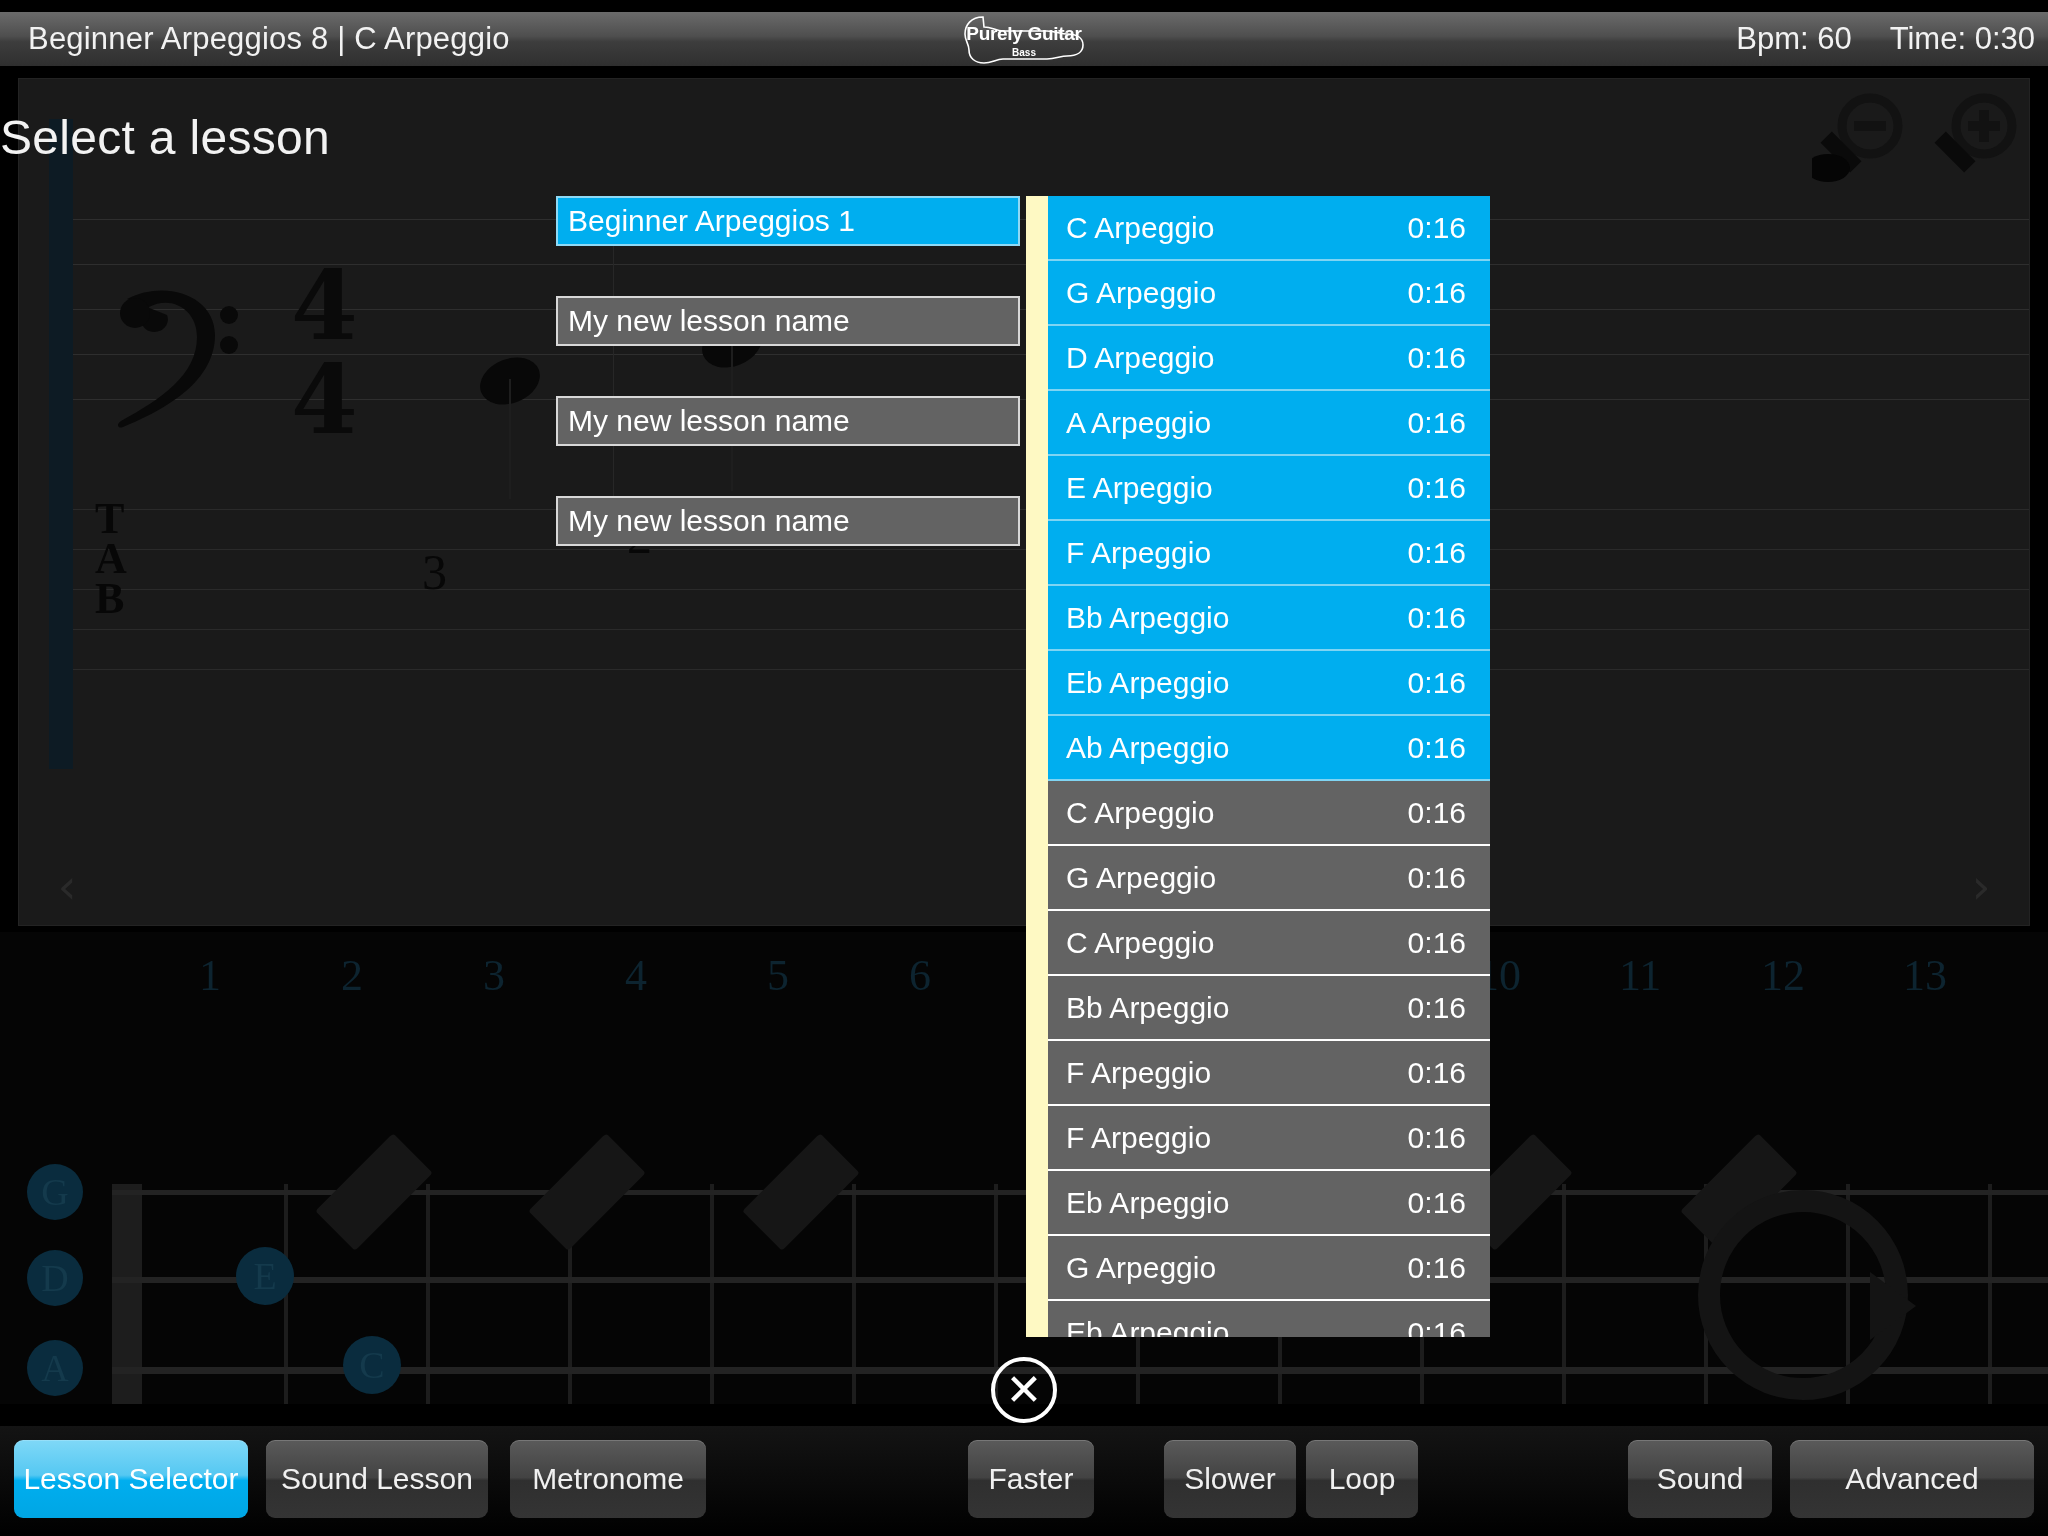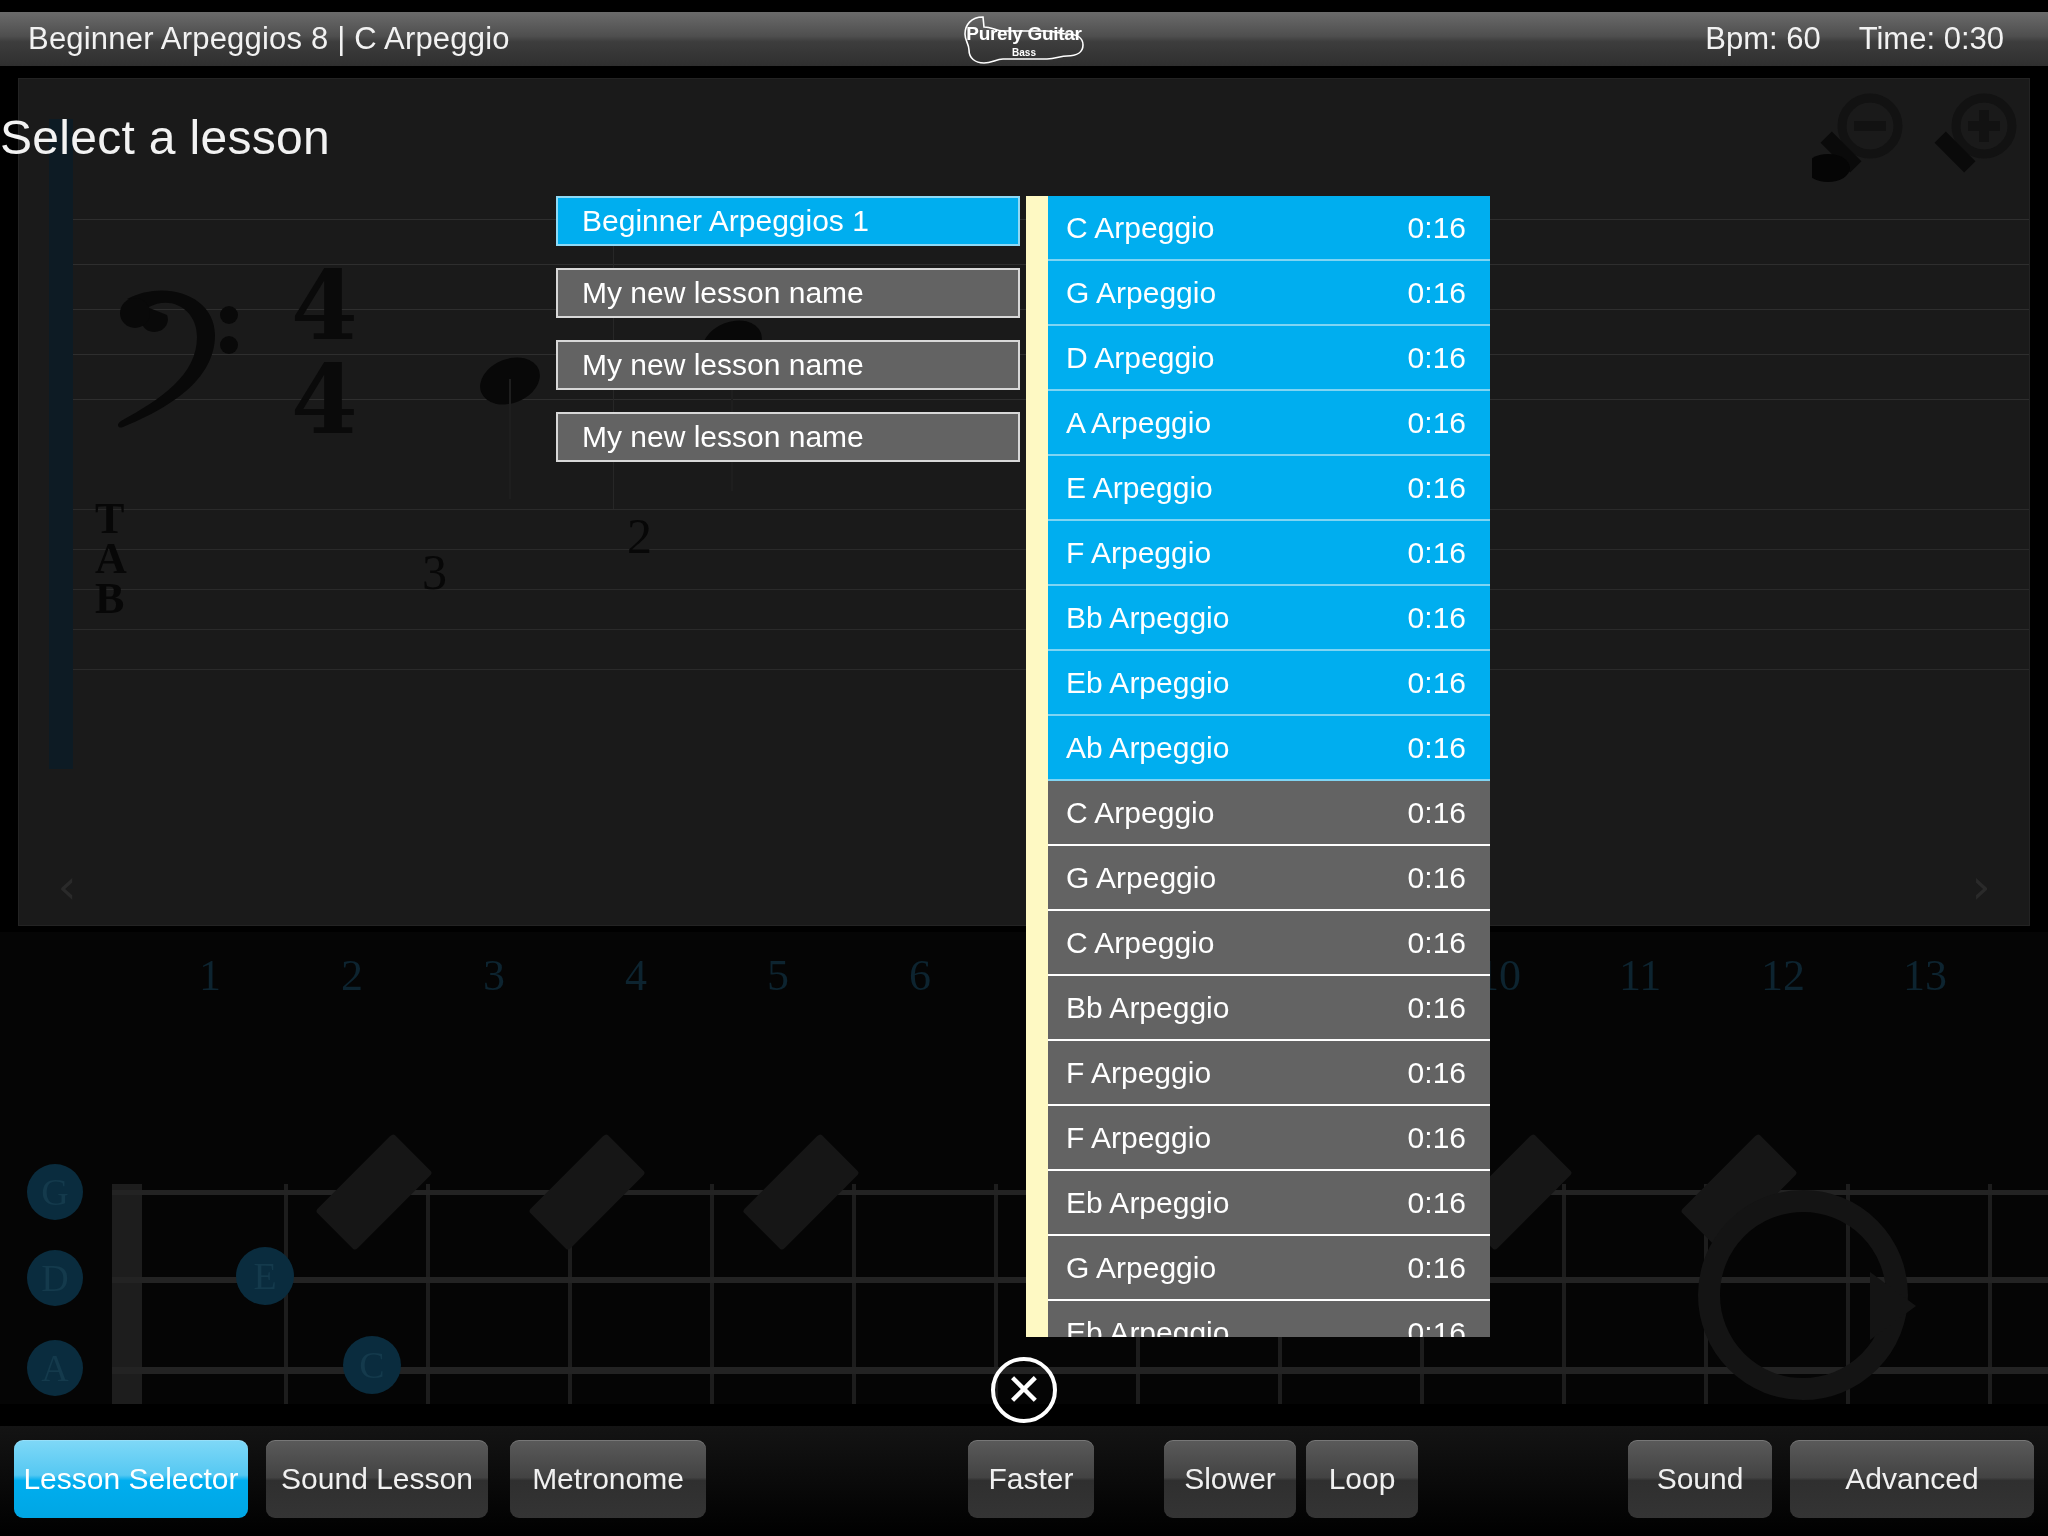--- a/index.html
+++ b/index.html
@@ -15,21 +15,21 @@
   .topbar{
     position:absolute; left:0; top:12px; width:2048px; height:54px;
     background:linear-gradient(to bottom,#6b6b6b 0%,#4e4e4e 45%,#3d3d3d 55%,#2f2f2f 100%);
     display:flex; align-items:center;
   }
   .topbar-left{
     position:absolute; left:28px; top:50%; transform:translateY(-50%);
     font-size:31px; color:#f2f2f2; letter-spacing:.2px; white-space:nowrap;
   }
   .topbar-right{
-    position:absolute; right:44px; top:50%; transform:translateY(-50%);
+    position:absolute; right:13px; top:50%; transform:translateY(-50%);
     font-size:31px; color:#f2f2f2; white-space:nowrap; display:flex; gap:38px;
   }
   .logo-wrap{
     position:absolute; left:50%; top:50%; transform:translate(-50%,-50%);
     width:146px; height:56px;
   }
   .logo-wrap svg{ display:block; width:146px; height:56px; }
 
   
   .score{
@@ -120,23 +120,23 @@
   
   .overlay-title{
     position:absolute; left:0; top:110px; width:1440px; text-align:left;
     font-size:48px; color:#f2f2f2; letter-spacing:.3px;
   }
   .lesson-panel{
     position:absolute; left:556px; top:196px; width:464px; height:1140px;
     overflow:hidden;
   }
   .lesson-item{
-    width:464px; height:50px; margin-bottom:22px;
+    width:464px; height:50px; margin-bottom:50px;
     border:2px solid #d8d8d8; display:flex; align-items:center;
-    padding-left:24px; font-size:30px; color:#ffffff;
+    padding-left:10px; font-size:30px; color:#ffffff;
     background:#636363;
   }
   .lesson-item.sel{ background:#00aeef; border-color:#8fd9f5; }
 
   .song-panel{
     position:absolute; left:1026px; top:196px; width:464px; height:1141px;
     overflow:hidden; background:#fef9c3;padding-left:22px;
   }
   .song-row{
     height:65px; display:flex; align-items:center; justify-content:space-between;

